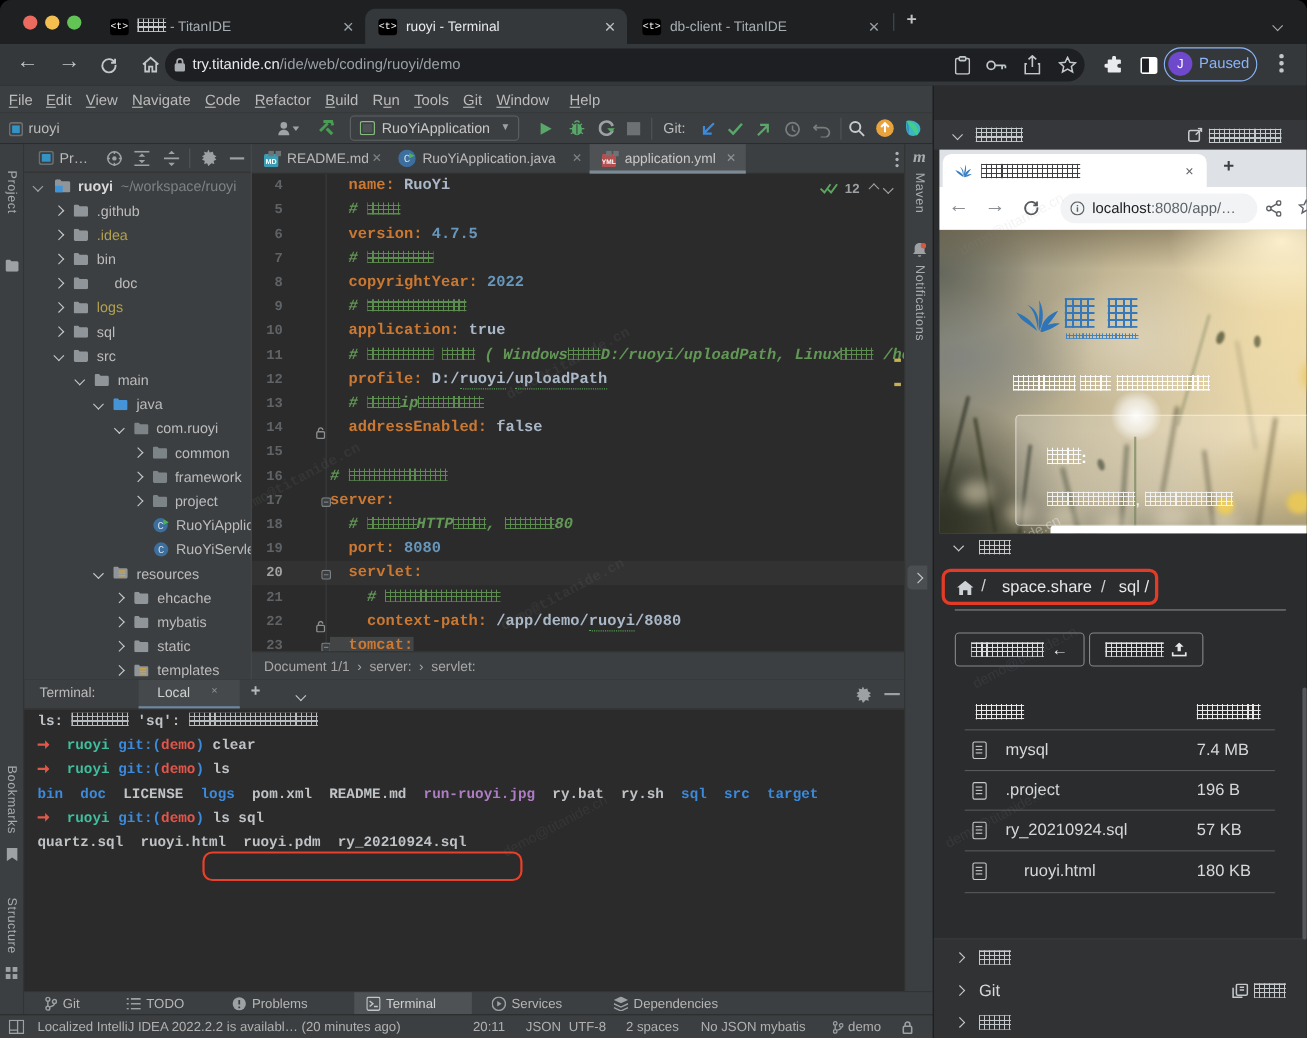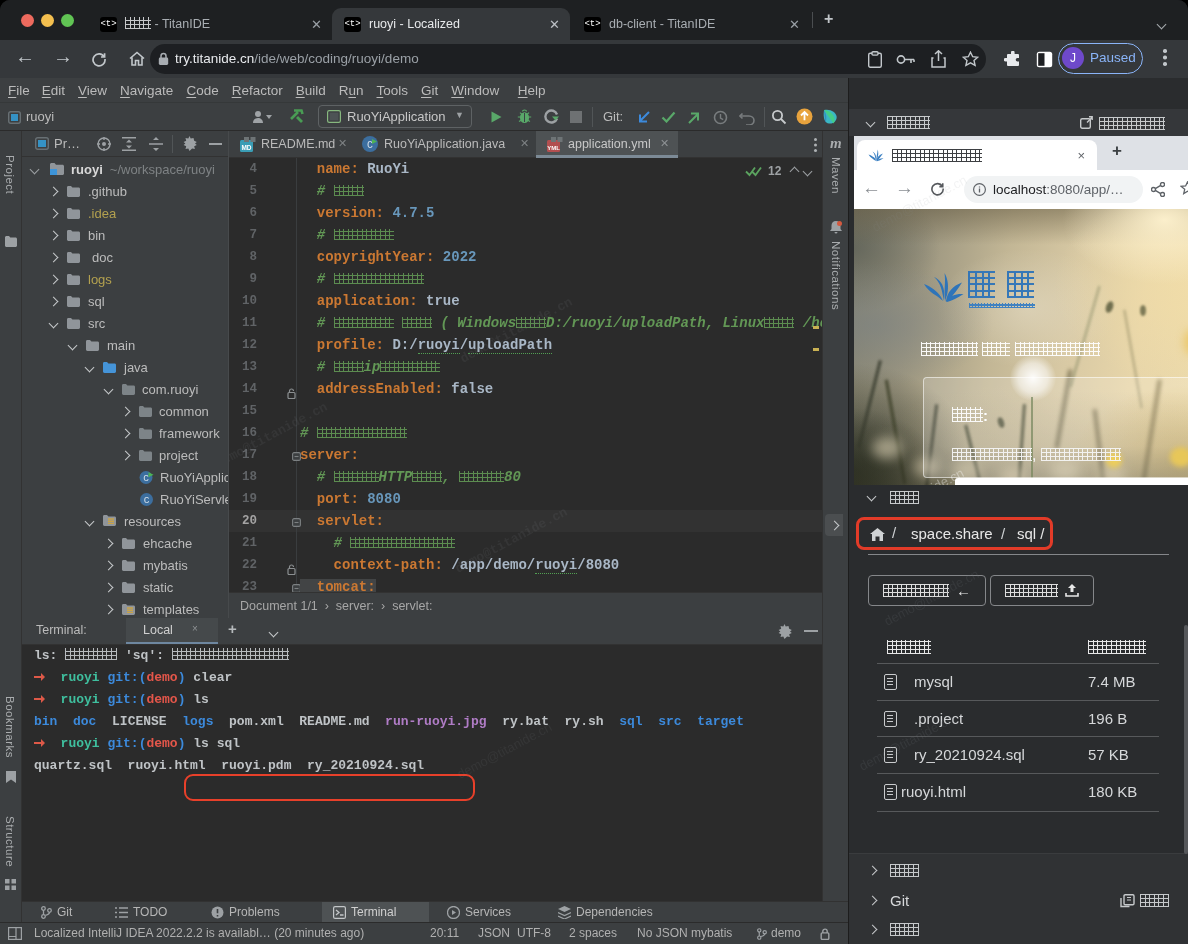--- a/index.html
+++ b/index.html
@@ -92,21 +92,21 @@
     <div class="dot" style="left:21px;background:#ed6a5e"></div>
     <div class="dot" style="left:41px;background:#f4bf4f"></div>
     <div class="dot" style="left:61px;background:#61c454"></div>
     <div class="tab" style="left:88px;width:244px">
       <div class="tlogo" style="margin-left:12px">&lt;t&gt;</div>
       <span style="margin-left:8px"><i class="cj" style="width:26px"></i> - TitanIDE</span>
       <span style="margin-left:auto;margin-right:10px;color:#9aa0a6;font-size:13px">✕</span>
     </div>
     <div class="tab active" style="left:332px;width:238px">
       <div class="tlogo" style="margin-left:12px">&lt;t&gt;</div>
-      <span style="margin-left:8px;color:#e8eaec">ruoyi - Localized</span>
+      <span style="margin-left:8px;color:#e8eaec">ruoyi - Terminal</span>
       <span style="margin-left:auto;margin-right:10px;color:#bdc1c6;font-size:13px">✕</span>
     </div>
     <div class="tab" style="left:572px;width:238px">
       <div class="tlogo" style="margin-left:12px">&lt;t&gt;</div>
       <span style="margin-left:8px">db-client - TitanIDE</span>
       <span style="margin-left:auto;margin-right:10px;color:#9aa0a6;font-size:13px">✕</span>
     </div>
     <div class="abs" style="left:812px;top:12px;width:1px;height:16px;background:#4a4d50"></div>
     <span class="abs" style="left:824px;top:10px;color:#c0c4c8;font-size:16px;font-weight:bold">+</span>
     <span class="abs" style="left:1158px;top:14px"><i class="chev d" style="border-color:#a8acb0"></i></span>
@@ -314,21 +314,21 @@
               <svg style="margin-left:10px" width="13" height="11" viewBox="0 0 13 11">
                 <path d="M0 1.4C0 .6.6 0 1.4 0H4l1.4 1.6h6.2c.8 0 1.4.6 1.4 1.4v6.6c0 .8-.6 1.4-1.4 1.4H1.4C.6 11 0 10.4 0 9.6z" fill="#90959a"></path>
               </svg>
               <span style="margin-left:8px">bin</span>
             </div>
       <div class="trow" style="left:0;top:115px">
               <i class="chev r" style="margin-left:28px"></i>
               <svg style="margin-left:10px" width="13" height="11" viewBox="0 0 13 11">
                 <path d="M0 1.4C0 .6.6 0 1.4 0H4l1.4 1.6h6.2c.8 0 1.4.6 1.4 1.4v6.6c0 .8-.6 1.4-1.4 1.4H1.4C.6 11 0 10.4 0 9.6z" fill="#90959a"></path>
               </svg>
-              <span style="margin-left:12px">doc</span>
+              <span style="margin-left:24px">doc</span>
             </div>
       <div class="trow" style="left:0;top:137px">
               <i class="chev r" style="margin-left:28px"></i>
               <svg style="margin-left:10px" width="13" height="11" viewBox="0 0 13 11">
                 <path d="M0 1.4C0 .6.6 0 1.4 0H4l1.4 1.6h6.2c.8 0 1.4.6 1.4 1.4v6.6c0 .8-.6 1.4-1.4 1.4H1.4C.6 11 0 10.4 0 9.6z" fill="#90959a"></path>
               </svg>
               <span style="margin-left:8px;color:#b3a14f">logs</span>
             </div>
       <div class="trow" style="left:0;top:159px">
               <i class="chev r" style="margin-left:28px"></i>
@@ -804,21 +804,21 @@
           </div>
       <div class="fline" style="top:251px"></div>
       <div class="frow" style="top:251px">
             <span class="docic" style="margin-left:7px"></span>
             <span style="margin-left:17px">ry_20210924.sql</span>
             <span class="abs" style="left:211px">57 KB</span>
           </div>
       <div class="fline" style="top:288px"></div>
       <div class="frow" style="top:288px">
             <span class="docic" style="margin-left:7px"></span>
-            <span style="margin-left:4px">ruoyi.html</span>
+            <span style="margin-left:34px">ruoyi.html</span>
             <span class="abs" style="left:211px;white-space:nowrap">180 KB</span>
           </div>
       <div class="fline" style="top:326px"></div>
       <div class="wm wmd" style="left:5px;top:250px">demo@titanide.cn</div>
       <div class="wm wmd" style="left:30px;top:105px">demo@titanide.cn</div>
     </div>
     <div class="sections">
       <i class="chev r abs" style="left:20px;top:13px"></i>
       <i class="cj abs" style="left:41px;top:10px;width:29px;height:13px"></i>
       <i class="chev r abs" style="left:20px;top:43px"></i>

